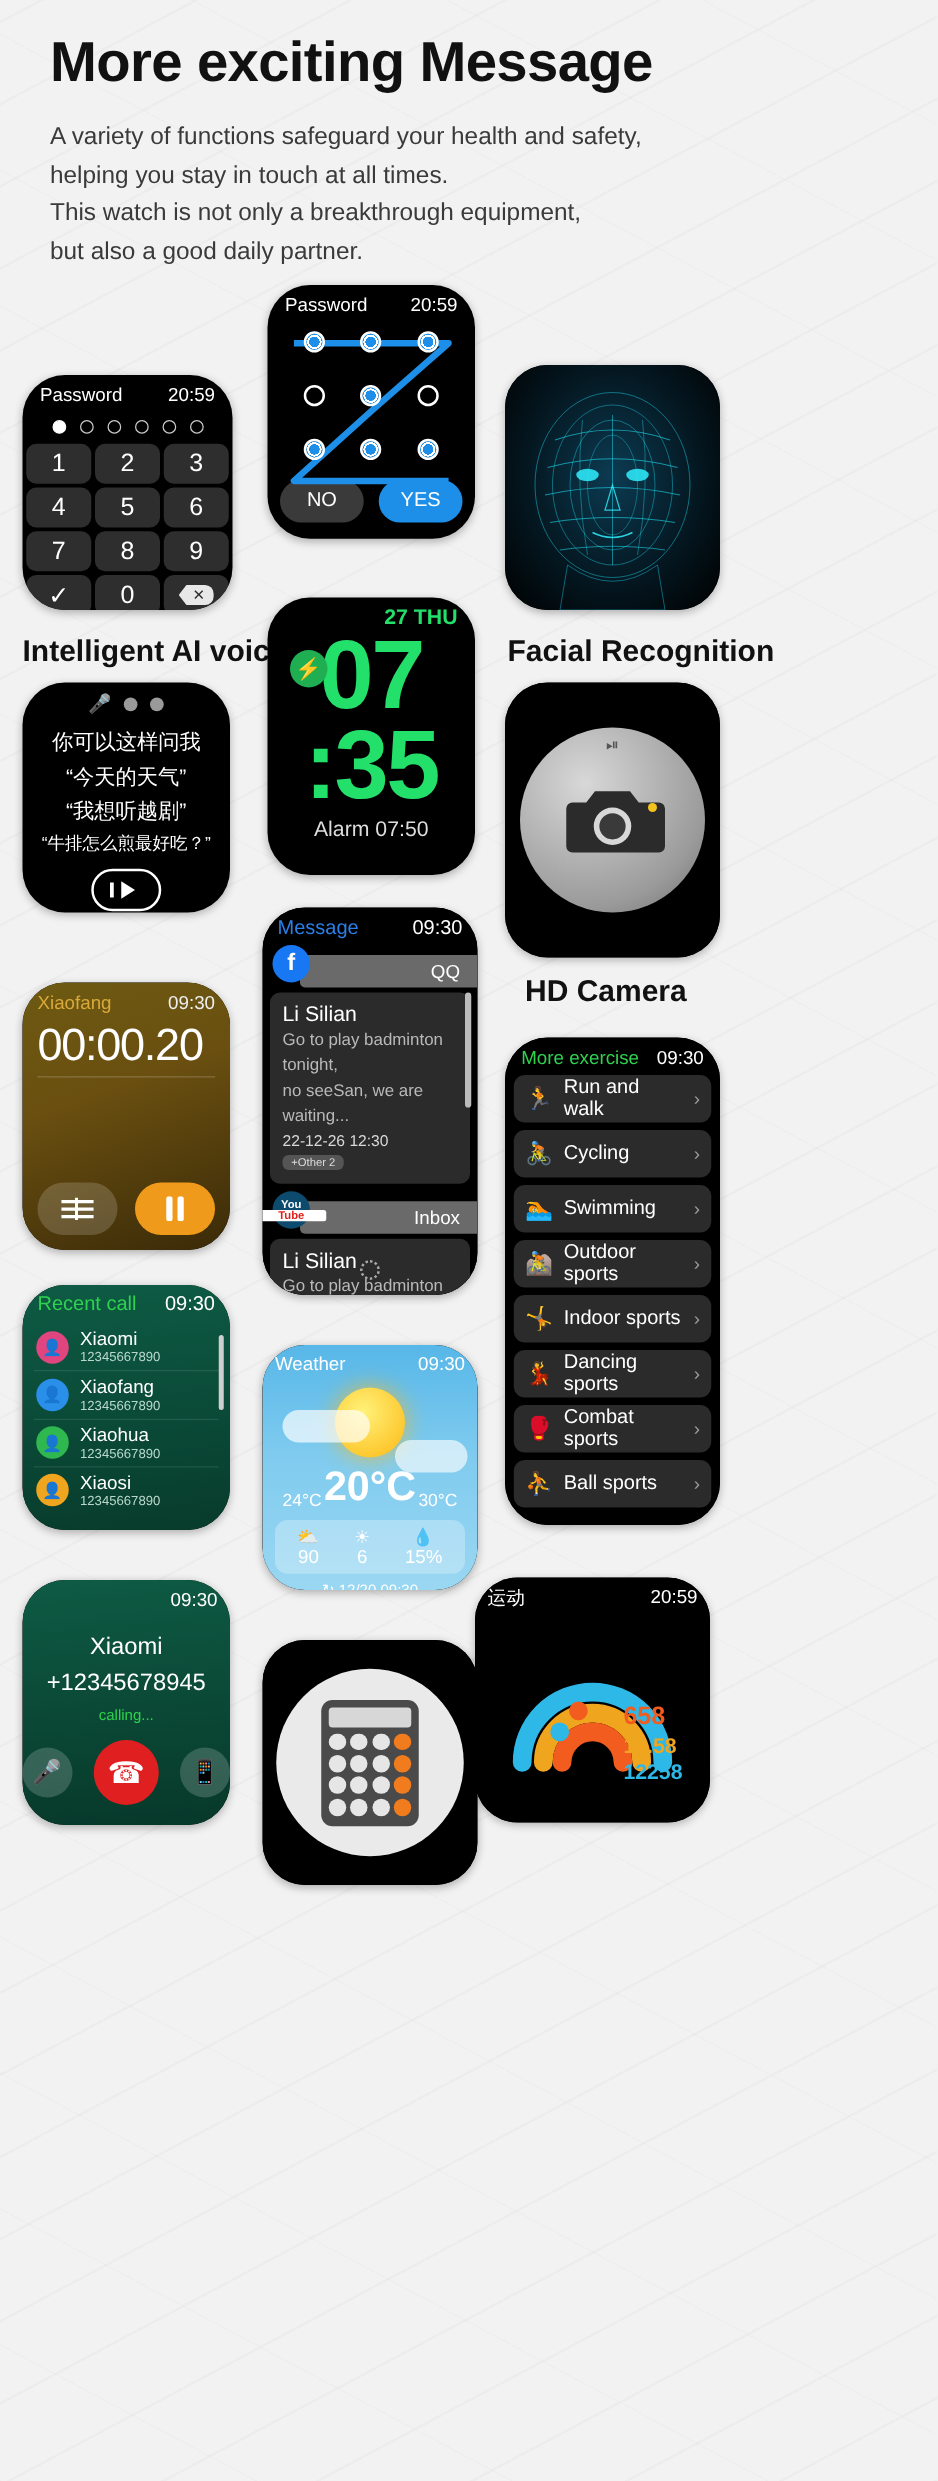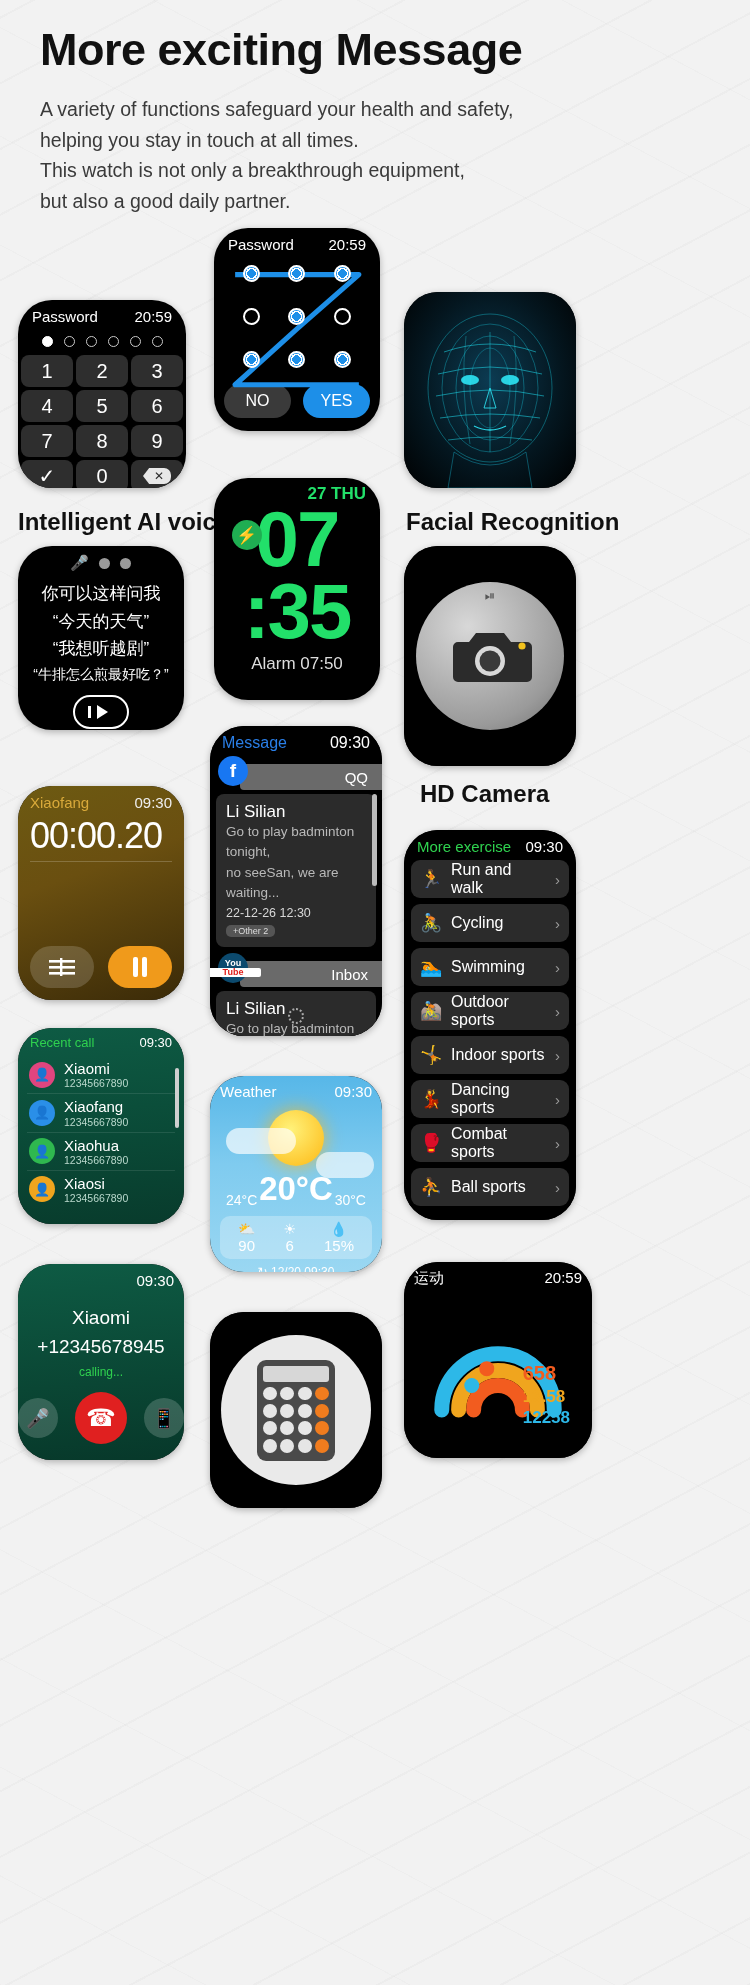--- a/index.html
+++ b/index.html
@@ -116,21 +116,21 @@
   .exhead .t { color:#fff; }
   .exrow { background:#2b2b2b; border-radius:9px; height:38px; display:flex; align-items:center;
            gap:9px; padding:0 9px; margin-bottom:6px; }
   .exrow .nm { color:#fff; font-size:16px; flex:1; }
   .exrow .ch { color:#9b9b9b; font-size:15px; }
   .exico { font-size:18px; width:22px; text-align:center; }
 
   
   .rc { width:100%; height:100%; background:linear-gradient(175deg,#0e5b44 0%, #0a4a37 55%, #083b2c 100%);
         padding:7px 9px; position:relative; }
-  .rchead { display:flex; justify-content:space-between; font-size:13px; padding:0 3px 6px; }
+  .rchead { display:flex; justify-content:space-between; font-size:16px; padding:0 3px 6px; }
   .rchead .l { color:#2fd24f; } .rchead .t { color:#fff; }
   .rcrow { display:flex; align-items:center; gap:9px; padding:4px 2px; border-bottom:1px solid rgba(255,255,255,.1); }
   .av { width:26px; height:26px; border-radius:50%; display:flex; align-items:center; justify-content:center;
         color:#fff; font-size:13px; }
   .rcn { color:#fff; font-size:15px; line-height:1.15; }
   .rcp { color:#b9d8cc; font-size:10.5px; }
   .rcbar { position:absolute; right:5px; top:40px; width:4px; height:60px; background:#cfcfcf; border-radius:2px; }
 
   
   .wt { width:100%; height:100%; background:linear-gradient(180deg,#57b7e8 0%, #7fcbef 45%, #9ad7f2 100%);
@@ -542,21 +542,21 @@
           <i></i>
             <i></i>
           <i></i>
             <i class="o"></i>
         </div>
       </div>
     </div>
   </div>
 </div>
 
-<div class="watch" style="left:404px; top:1262px; width:188px; height:196px;">
+<div class="watch" style="left:380px; top:1262px; width:188px; height:196px;">
   <div class="sp">
     <div class="sphead">
       <span>运动</span>
       <span>20:59</span>
     </div>
     <svg viewBox="0 0 172 160" style="width:100%;height:150px;">
       <path d="M26 130 A60 60 0 1 1 146 130" fill="none" stroke="#2db8e8" stroke-width="16" stroke-linecap="round"></path>
       <path d="M44 130 A42 42 0 1 1 128 130" fill="none" stroke="#f0a51e" stroke-width="16" stroke-linecap="round"></path>
       <path d="M60 130 A26 26 0 1 1 112 130" fill="none" stroke="#f25c1f" stroke-width="16" stroke-linecap="round"></path>
       <circle cx="58" cy="104" r="8" fill="#2db8e8"></circle>

